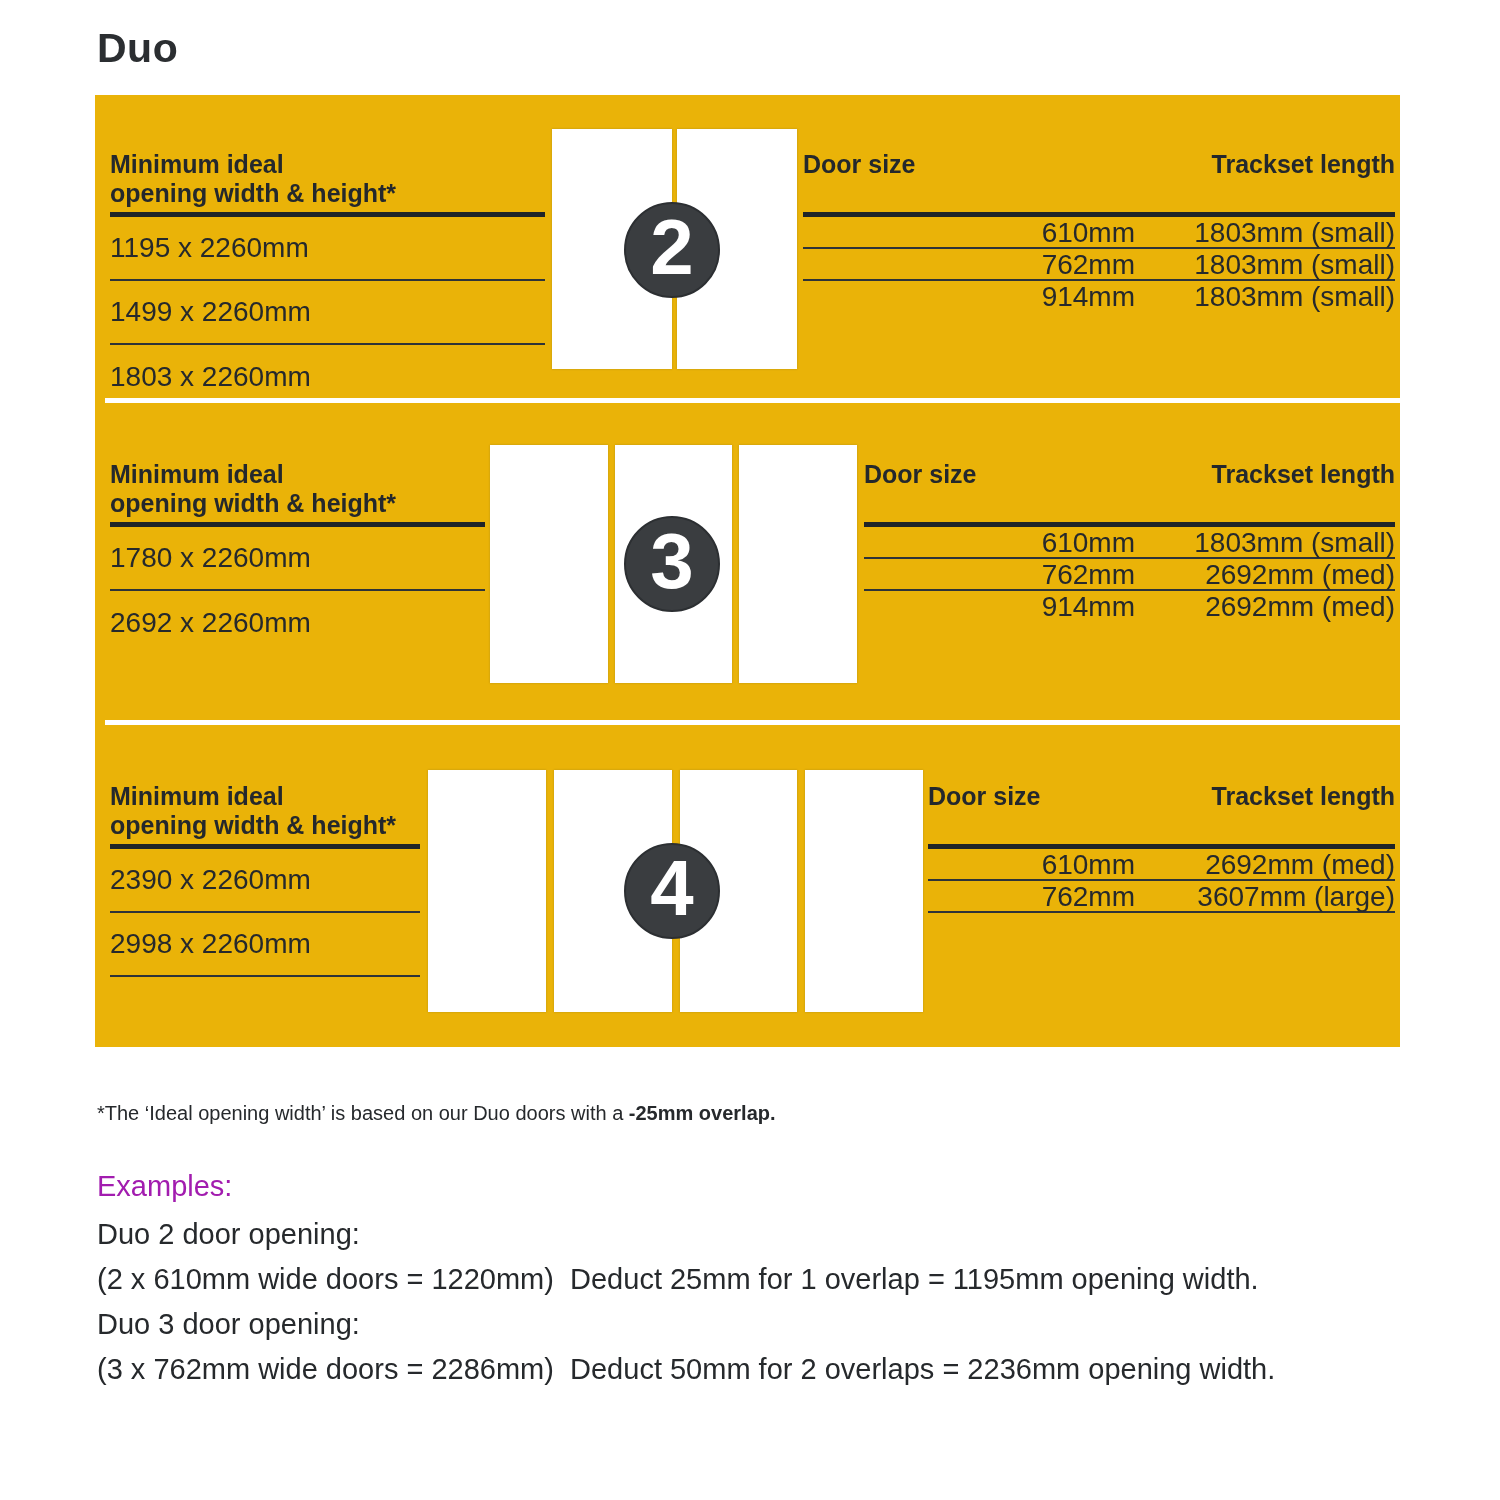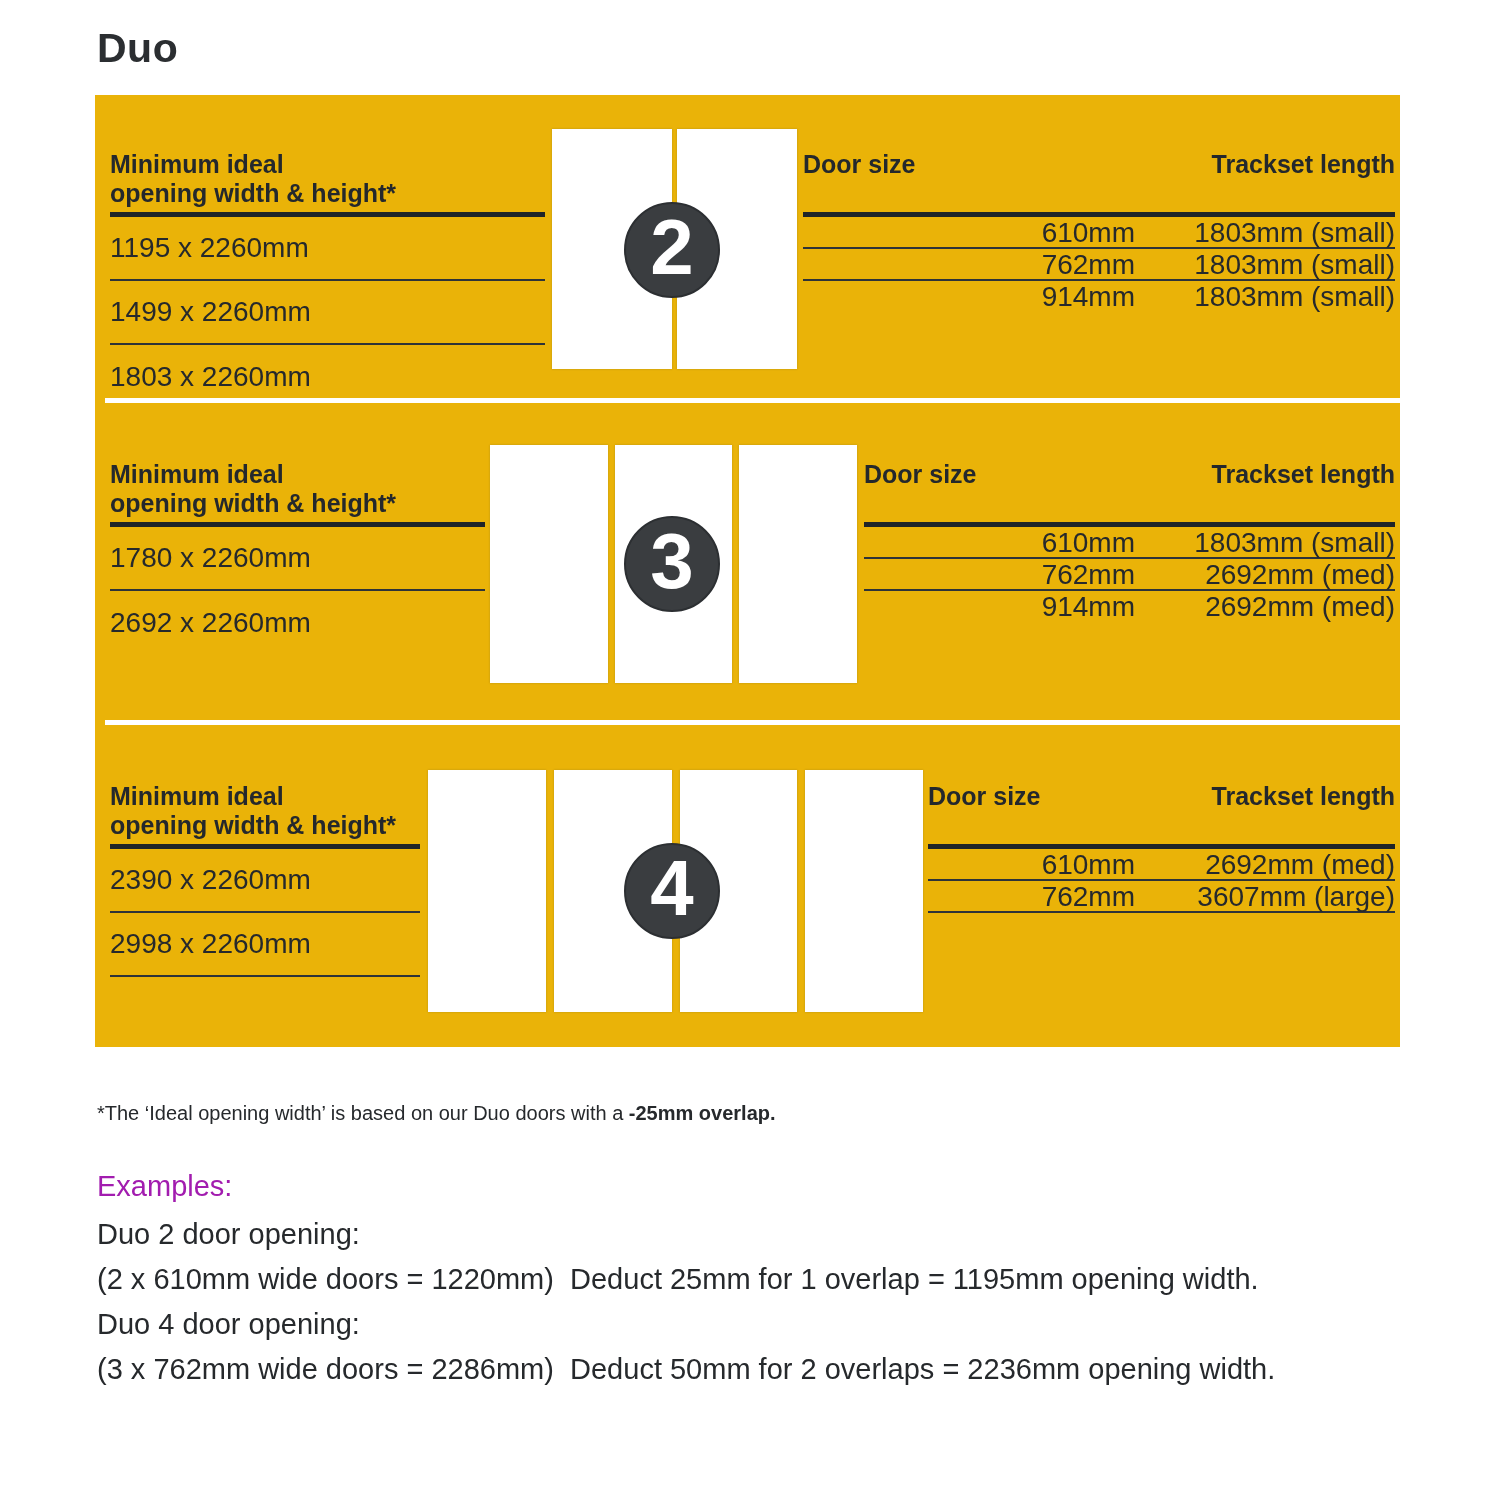--- a/index.html
+++ b/index.html
@@ -203,15 +203,15 @@
 
 </div>
 
 <p class="footnote"><span>*The ‘Ideal opening width’ is based on our Duo doors with a </span><b>-25mm overlap.</b></p>
 
 <h2 class="examples-heading">Examples:</h2>
 
 <div class="example-lines">
   <div class="example-line">Duo 2 door opening:</div>
   <div class="example-line">(2 x 610mm wide doors = 1220mm)  Deduct 25mm for 1 overlap = 1195mm opening width.</div>
-  <div class="example-line">Duo 4 door opening:</div>
+  <div class="example-line">Duo 3 door opening:</div>
   <div class="example-line">(3 x 762mm wide doors = 2286mm)  Deduct 50mm for 2 overlaps = 2236mm opening width.</div>
 </div>
 
 </body></html>

